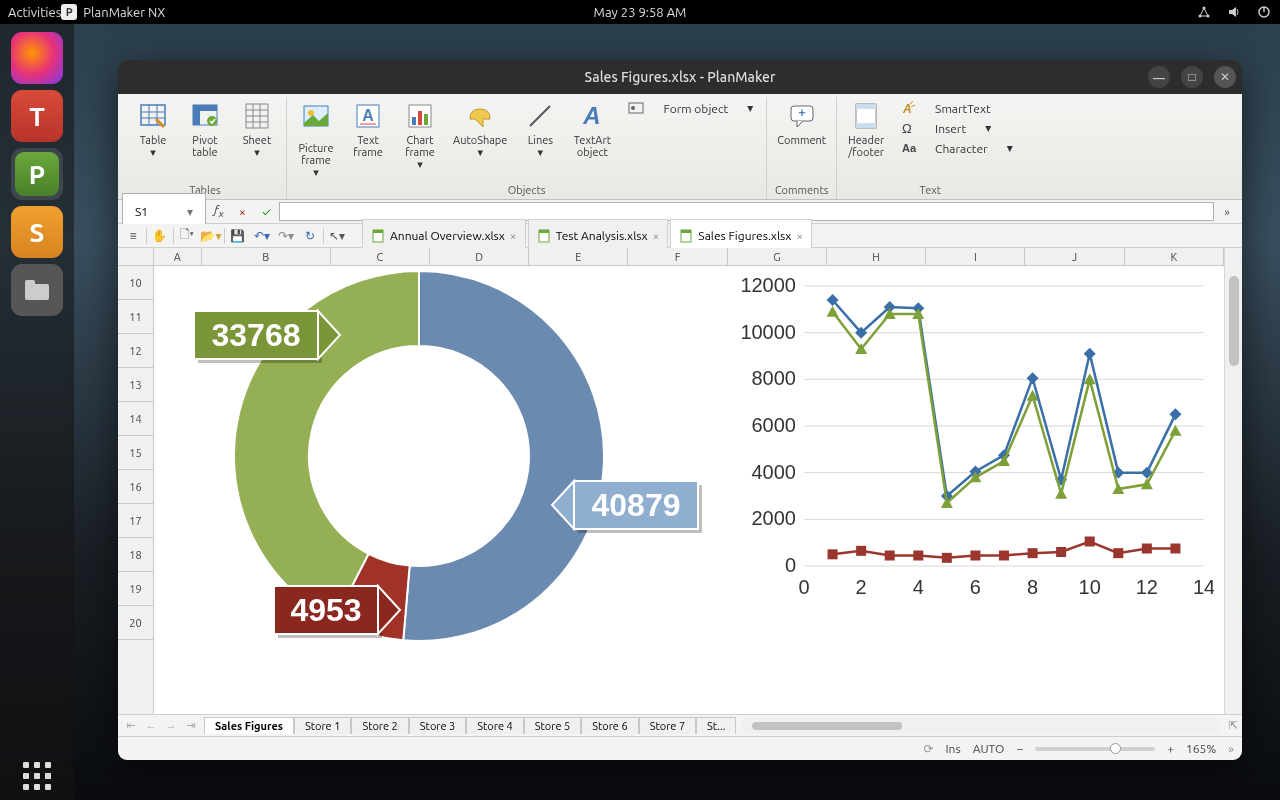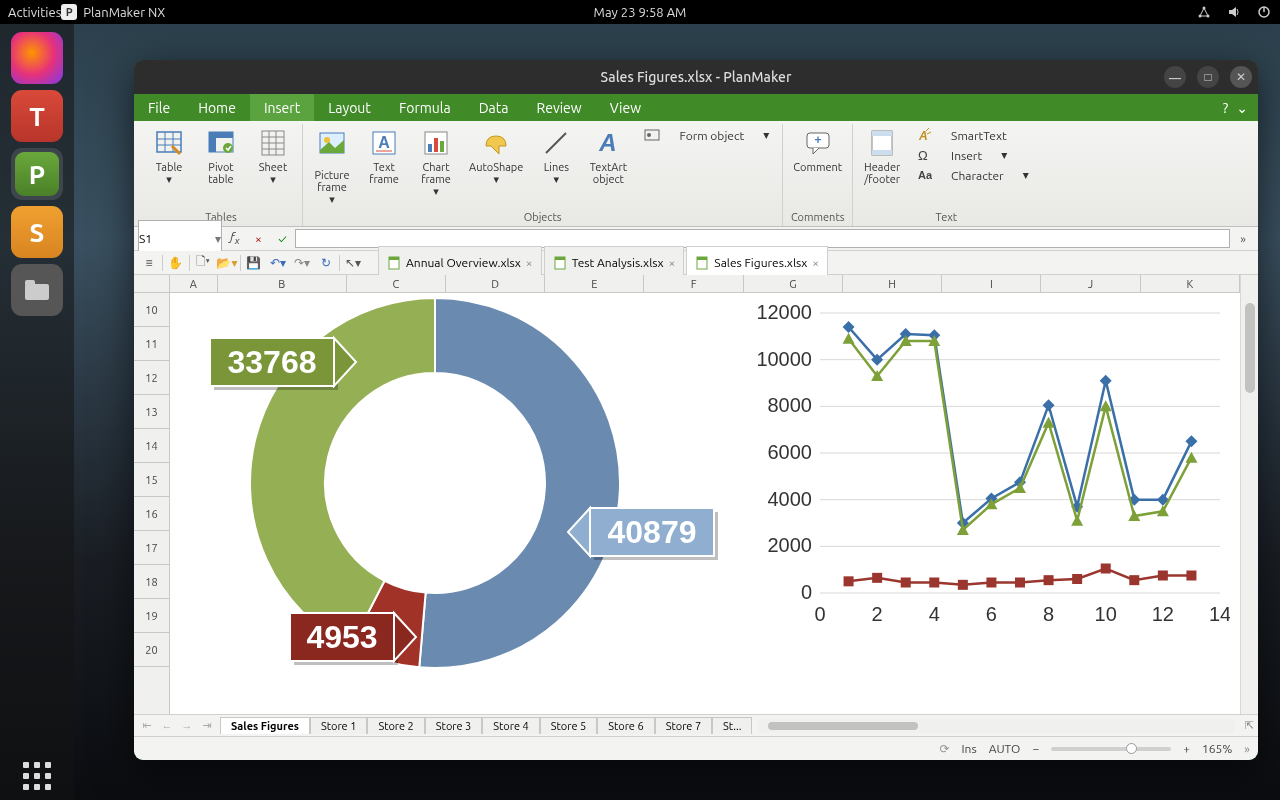--- a/index.html
+++ b/index.html
@@ -8,38 +8,38 @@
 .topbar-left{display:flex;align-items:center;}
 .topbar-center{position:absolute;left:50%;transform:translateX(-50%);}
 .topbar-right{margin-left:auto;display:flex;align-items:center;gap:14px;}
 .topbar-icon{width:16px;height:16px;display:inline-flex;align-items:center;justify-content:center;}
 .dock{position:absolute;left:0;top:24px;bottom:0;width:74px;background:rgba(20,20,20,0.55);display:flex;flex-direction:column;align-items:center;padding-top:8px;gap:6px;}
 .dock-item{width:52px;height:52px;border-radius:11px;display:flex;align-items:center;justify-content:center;font-size:26px;font-weight:bold;color:#fff;}
 .dock-item.active{background:rgba(255,255,255,0.12);}
 .dock-apps{position:absolute;bottom:10px;left:0;right:0;display:flex;justify-content:center;}
 .dock-apps-grid{display:grid;grid-template-columns:repeat(3,6px);grid-template-rows:repeat(3,6px);gap:5px;}
 .dock-apps-grid span{background:#ddd;border-radius:1px;}
-.window{position:absolute;left:134px;top:60px;width:1124px;height:700px;background:#15803d;border-radius:9px;overflow:hidden;box-shadow:0 10px 40px rgba(0,0,0,0.6);display:flex;flex-direction:column;}
+.window{position:absolute;left:118px;top:60px;width:1124px;height:700px;background:#15803d;border-radius:9px;overflow:hidden;box-shadow:0 10px 40px rgba(0,0,0,0.6);display:flex;flex-direction:column;}
 .titlebar{height:34px;background:#2d2d2d;color:#ddd;display:flex;align-items:center;justify-content:center;position:relative;font-size:14px;font-weight:500;}
 .wincontrols{position:absolute;right:6px;display:flex;gap:11px;}
 .winbtn{width:22px;height:22px;border-radius:50%;background:#444;display:flex;align-items:center;justify-content:center;color:#ccc;font-size:12px;}
 .winbtn.close{background:#555;}
 .menubar{height:27px;background:#418a28;display:flex;align-items:stretch;color:#fff;font-size:14px;position:relative;}
 .menuitem{padding:0 14px;display:flex;align-items:center;cursor:pointer;}
 .menuitem.active{background:#5ba33f;}
 .menuhelp{margin-left:auto;display:flex;align-items:center;padding:0 10px;gap:8px;}
 .ribbon{background:linear-gradient(#f4f4f2,#e8e8e5);border-bottom:1px solid #c0c0be;padding:3px 6px 0;display:flex;min-height:96px;}
 .rgroup{display:flex;flex-direction:column;align-items:center;border-right:1px solid #d0d0ce;padding:0 4px;}
 .rgroup-items{display:flex;align-items:flex-start;gap:2px;flex:1;}
 .ritem{display:flex;flex-direction:column;align-items:center;justify-content:flex-start;padding:3px 6px;font-size:11px;color:#333;text-align:center;cursor:pointer;min-width:50px;}
 .ritem-icon{width:32px;height:32px;margin-bottom:2px;display:flex;align-items:center;justify-content:center;}
 .rgroup-label{font-size:11px;color:#555;padding:2px 0 3px;}
 .ritem-sm{display:flex;align-items:center;gap:19px;padding:2px 5px;font-size:12px;color:#333;cursor:pointer;white-space:nowrap;}
 .formulabar{height:24px;background:#f3f3f1;border-bottom:1px solid #d0d0ce;display:flex;align-items:center;font-size:12px;padding:0 4px;gap:2px;}
-.cellref{width:84px;height:37px;background:#fff;border:1px solid #b0b0ae;padding:0 0;display:flex;align-items:center;justify-content:space-between;}
+.cellref{width:84px;height:37px;background:#fff;border:1px solid #b0b0ae;padding:0 12px;display:flex;align-items:center;justify-content:space-between;}
 .fx{font-style:italic;padding:0 6px;color:#444;}
 .fbar-input{flex:1;height:19px;background:#fff;border:1px solid #b0b0ae;}
 .toolbar2{height:24px;background:#f3f3f1;border-bottom:1px solid #d0d0ce;display:flex;align-items:center;font-size:12px;gap:2px;padding:0 4px;}
 .tbicon{width:22px;height:20px;display:flex;align-items:center;justify-content:center;color:#555;cursor:pointer;}
 .filetab{display:flex;align-items:center;gap:5px;padding:16px 8px;height:20px;border:1px solid #cfcfcd;background:#f0f0ee;font-size:12px;cursor:pointer;}
 .filetab.active{background:#fff;}
 .filetab .x{color:#888;font-size:12px;}
 .sheet-area{flex:1;position:relative;background:#fff;overflow:hidden;}
 .col-headers{position:absolute;left:36px;right:18px;top:0;height:18px;background:#f0f0ee;border-bottom:1px solid #c8c8c6;display:flex;}
 .colh{border-right:1px solid #c8c8c6;font-size:11px;color:#444;display:flex;align-items:center;justify-content:center;}
@@ -132,34 +132,20 @@
 <div class="window">
   <div class="titlebar">
     <span>Sales Figures.xlsx - PlanMaker</span>
     <div class="wincontrols">
       <div class="winbtn">—</div>
       <div class="winbtn">□</div>
       <div class="winbtn close">✕</div>
     </div>
   </div>
 
-  <div class="menubar">
-    <div class="menuitem">File</div>
-    <div class="menuitem">Home</div>
-    <div class="menuitem active">Insert</div>
-    <div class="menuitem">Layout</div>
-    <div class="menuitem">Formula</div>
-    <div class="menuitem">Data</div>
-    <div class="menuitem">Review</div>
-    <div class="menuitem">View</div>
-    <div class="menuhelp">
-        <span>?</span>
-        <span>⌄</span>
-      </div>
-  </div>
 
   <div class="ribbon">
     <div class="rgroup">
       <div class="rgroup-items">
         <div class="ritem">
             <div class="ritem-icon">
               <svg width="30" height="30">
                 <rect x="3" y="4" width="24" height="20" fill="none" stroke="#4a7db8" stroke-width="1.5"></rect>
                 <line x1="3" y1="11" x2="27" y2="11" stroke="#4a7db8"></line>
                 <line x1="3" y1="17" x2="27" y2="17" stroke="#4a7db8"></line>

